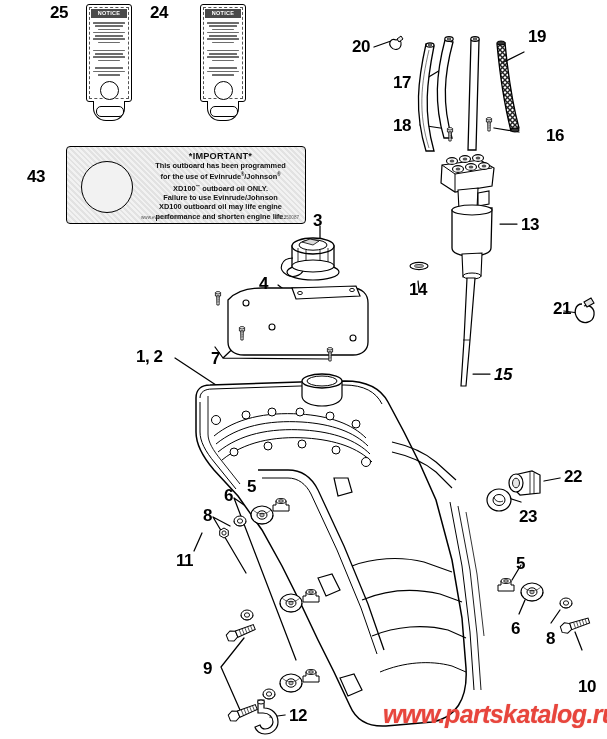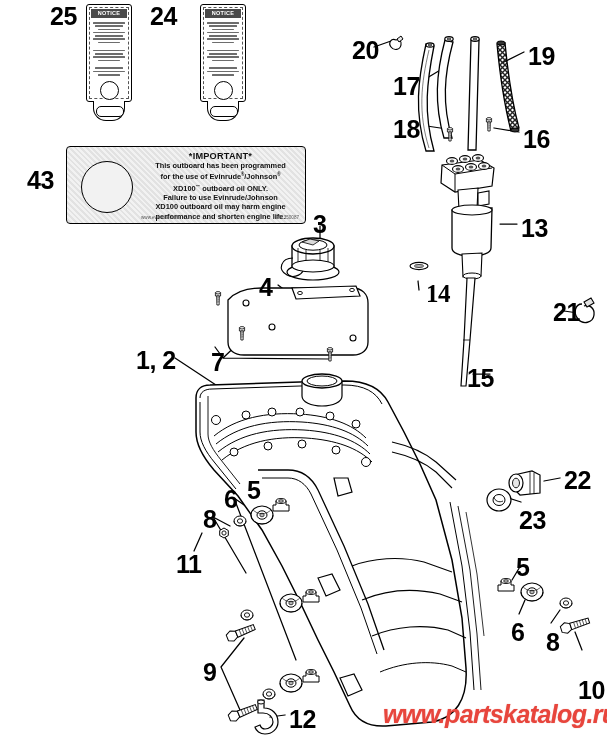--- a/index.html
+++ b/index.html
@@ -1,20 +1,20 @@
 <!DOCTYPE html>
 <html><head>
 <meta charset="utf-8">
 <style>
   html,body{margin:0;padding:0;background:#ffffff;}
   body{width:607px;height:739px;position:relative;overflow:hidden;
        font-family:"Liberation Sans",sans-serif;color:#000;}
   #stage{position:absolute;left:0;top:0;width:607px;height:739px;}
   svg.layer{position:absolute;left:0;top:0;width:607px;height:739px;}
-  .callout{position:absolute;font-weight:bold;font-size:25px;line-height:1;
+  .callout{position:absolute;font-weight:bold;font-size:17px;line-height:1;
            color:#000;letter-spacing:-0.5px;white-space:nowrap;}
   
   .decal{position:absolute;}
   .notice-tag{width:46px;height:117px;}
   .notice-body{position:absolute;left:0;top:0;width:46px;height:98px;
       border:1px solid #000;border-radius:3px;background:#fff;
       box-sizing:border-box;overflow:hidden;}
   .notice-dash{position:absolute;left:2px;top:2px;right:2px;bottom:2px;
       border:1px dashed #555;box-sizing:border-box;}
   .notice-hdr{position:absolute;left:4px;top:4px;right:4px;height:9px;
@@ -411,46 +411,46 @@
   </div>
 
   <div class="imp">
     <div class="imp-hole"></div>
     <div class="imp-txt">
       <div class="ttl">*IMPORTANT*</div>
       <div>This outboard has been programmed</div>
       <div>for the use of Evinrude<sup>®</sup>/Johnson<sup>®</sup></div>
       <div>XD100<sup>™</sup> outboard oil ONLY.</div>
       <div>Failure to use Evinrude/Johnson</div>
-      <div>XD100 outboard oil may harm engine</div>
+      <div>XD100 outboard oil may life engine</div>
       <div>performance and shorten engine life.</div>
     </div>
     <div class="imp-foot">
       <span>www.evinrude.com</span>
       <span>PN 350087</span>
     </div>
   </div>
 
   <div id="callout-layer">
       <div class="callout" style="left: 50px; top: 4px;">25</div>
       <div class="callout" style="left: 150px; top: 4px;">24</div>
       <div class="callout" style="left: 27px; top: 168px;">43</div>
       <div class="callout" style="left: 352px; top: 38px;">20</div>
-      <div class="callout" style="left: 528px; top: 44px;">19</div>
+      <div class="callout" style="left: 528px; top: 28px;">19</div>
       <div class="callout" style="left: 393px; top: 74px;">17</div>
       <div class="callout" style="left: 393px; top: 117px;">18</div>
-      <div class="callout" style="left: 523px; top: 127px;">16</div>
+      <div class="callout" style="left: 546px; top: 127px;">16</div>
       <div class="callout" style="left: 313px; top: 212px;">3</div>
       <div class="callout" style="left: 521px; top: 216px;">13</div>
       <div class="callout" style="left: 259px; top: 275px;">4</div>
-      <div class="callout" style="left: 426px; top: 281px; font-family: Liberation Serif, serif;">14</div>
+      <div class="callout" style="left: 409px; top: 281px;">14</div>
       <div class="callout" style="left: 553px; top: 300px;">21</div>
       <div class="callout" style="left: 211px; top: 350px;">7</div>
       <div class="callout" style="left: 136px; top: 348px;">1, 2</div>
-      <div class="callout" style="left: 467px; top: 366px;">15</div>
+      <div class="callout" style="left: 494px; top: 366px; font-style: italic;">15</div>
       <div class="callout" style="left: 564px; top: 468px;">22</div>
       <div class="callout" style="left: 519px; top: 508px;">23</div>
       <div class="callout" style="left: 247px; top: 478px;">5</div>
       <div class="callout" style="left: 224px; top: 487px;">6</div>
       <div class="callout" style="left: 203px; top: 507px;">8</div>
       <div class="callout" style="left: 176px; top: 552px;">11</div>
       <div class="callout" style="left: 516px; top: 555px;">5</div>
       <div class="callout" style="left: 511px; top: 620px;">6</div>
       <div class="callout" style="left: 546px; top: 630px;">8</div>
       <div class="callout" style="left: 578px; top: 657px; margin-top: 21px;">10</div>

